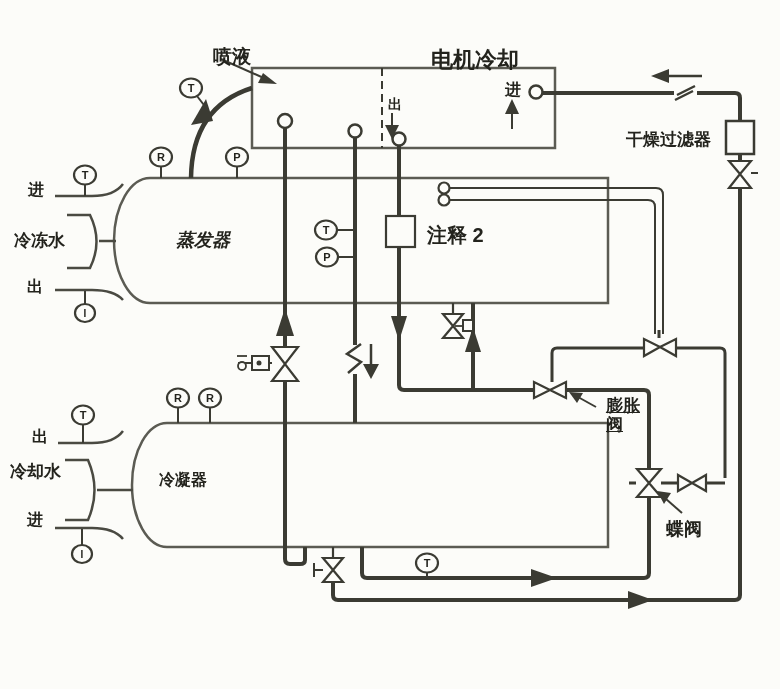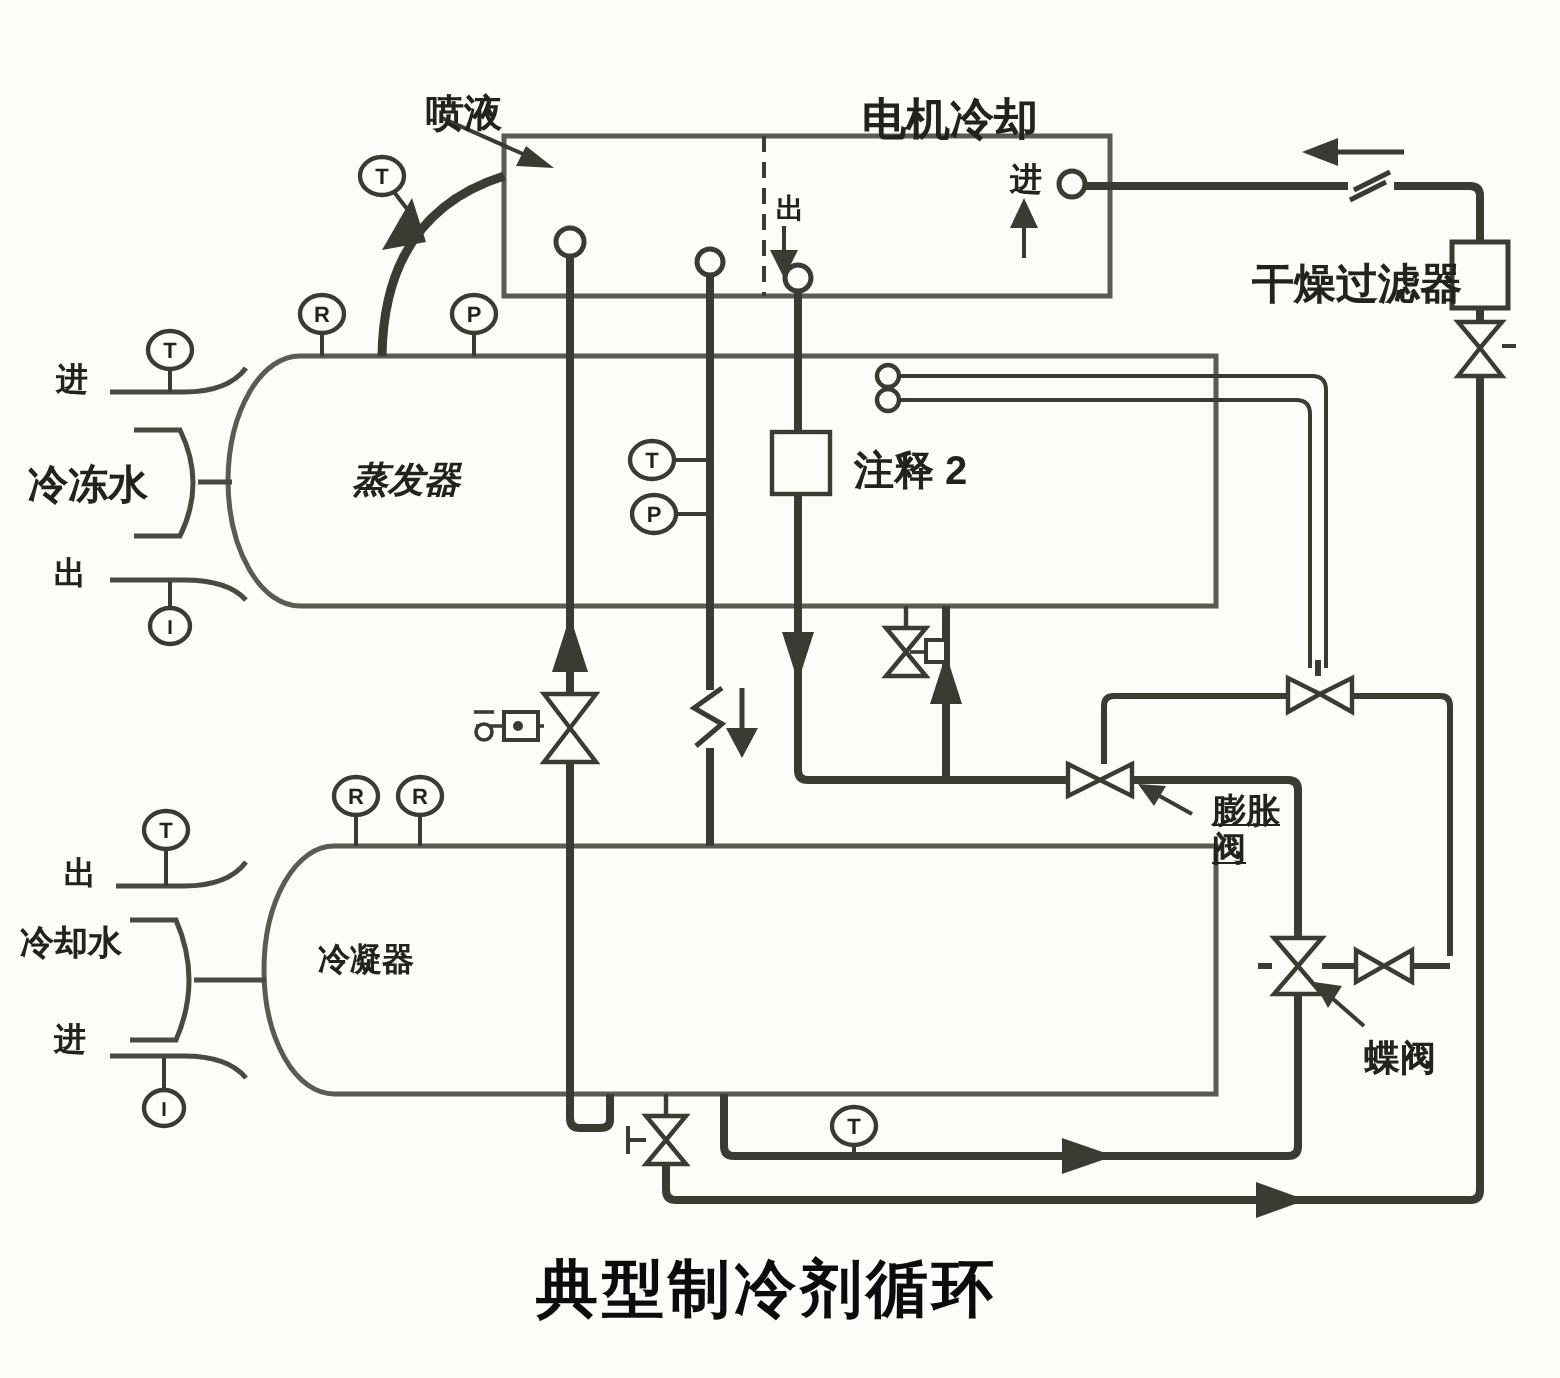--- a/index.html
+++ b/index.html
@@ -170,27 +170,26 @@
   <g>
     <ellipse cx="427" cy="563" rx="11" ry="9.5" fill="#fcfcf9" stroke="#3b3b33" stroke-width="2.2"></ellipse>
     <text x="427" y="567" font-size="11" text-anchor="middle">T</text>
   </g>
 </svg>
 
 <div class="lbl" style="left:176px;top:44px;font-size:19px;padding-left:37px;">喷液</div>
 <div class="lbl" style="left:431px;top:45px;font-size:22px;">电机冷却</div>
 <div class="lbl" style="left:505px;top:80px;font-size:16px;">进</div>
 <div class="lbl" style="left:388px;top:96px;font-size:14px;">出</div>
-<div class="lbl" style="left:626px;top:128px;font-size:21px;">干燥过滤器</div>
+<div class="lbl" style="left:626px;top:128px;font-size:17px;">干燥过滤器</div>
 <div class="lbl" style="left:427px;top:222px;font-size:20px;">注释 2</div>
 <div class="lbl" style="left:28px;top:180px;font-size:16px;">进</div>
-<div class="lbl" style="left:14px;top:229px;font-size:20px;">冷冻水</div>
+<div class="lbl" style="left:14px;top:229px;font-size:17px;">冷冻水</div>
 <div class="lbl" style="left:27px;top:277px;font-size:16px;">出</div>
 <div class="lbl" style="left:176px;top:228px;font-size:18px;font-style:italic;">蒸发器</div>
 <div class="lbl wrap2" style="left:606px;top:396px;font-size:17px;width:38px;">膨胀阀</div>
 <div class="lbl" style="left:32px;top:427px;font-size:16px;">出</div>
 <div class="lbl" style="left:10px;top:460px;font-size:17px;">冷却水</div>
 <div class="lbl" style="left:27px;top:510px;font-size:16px;">进</div>
 <div class="lbl" style="left:159px;top:470px;font-size:16px;">冷凝器</div>
-<div class="lbl" style="left:666px;top:517px;font-size:18px;margin-left:16px;">蝶阀</div>
-<div class="lbl title" style="left:268px;top:624px;font-size:31px;">典型制冷剂循环</div>
+<div class="lbl" style="left:666px;top:517px;font-size:18px;">蝶阀</div>
 
 </div>
 
 </body></html>

